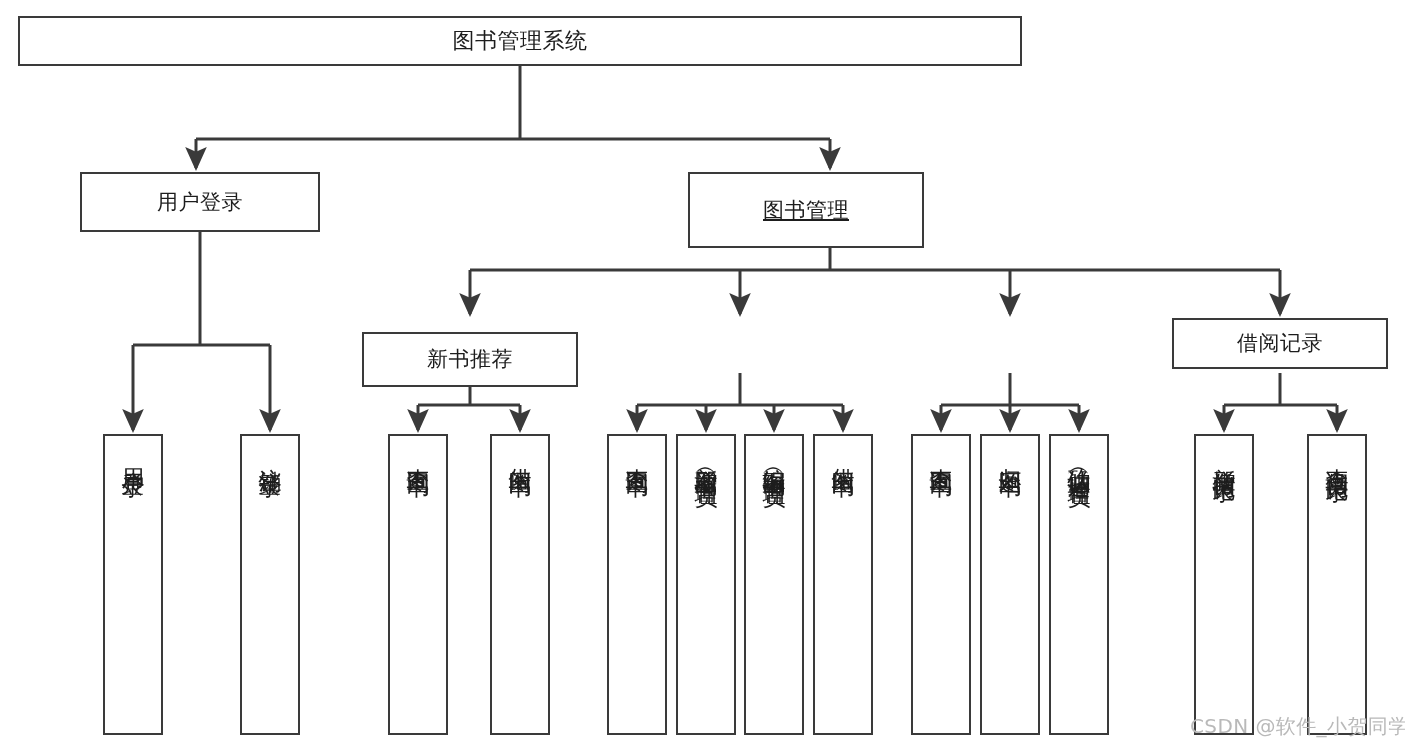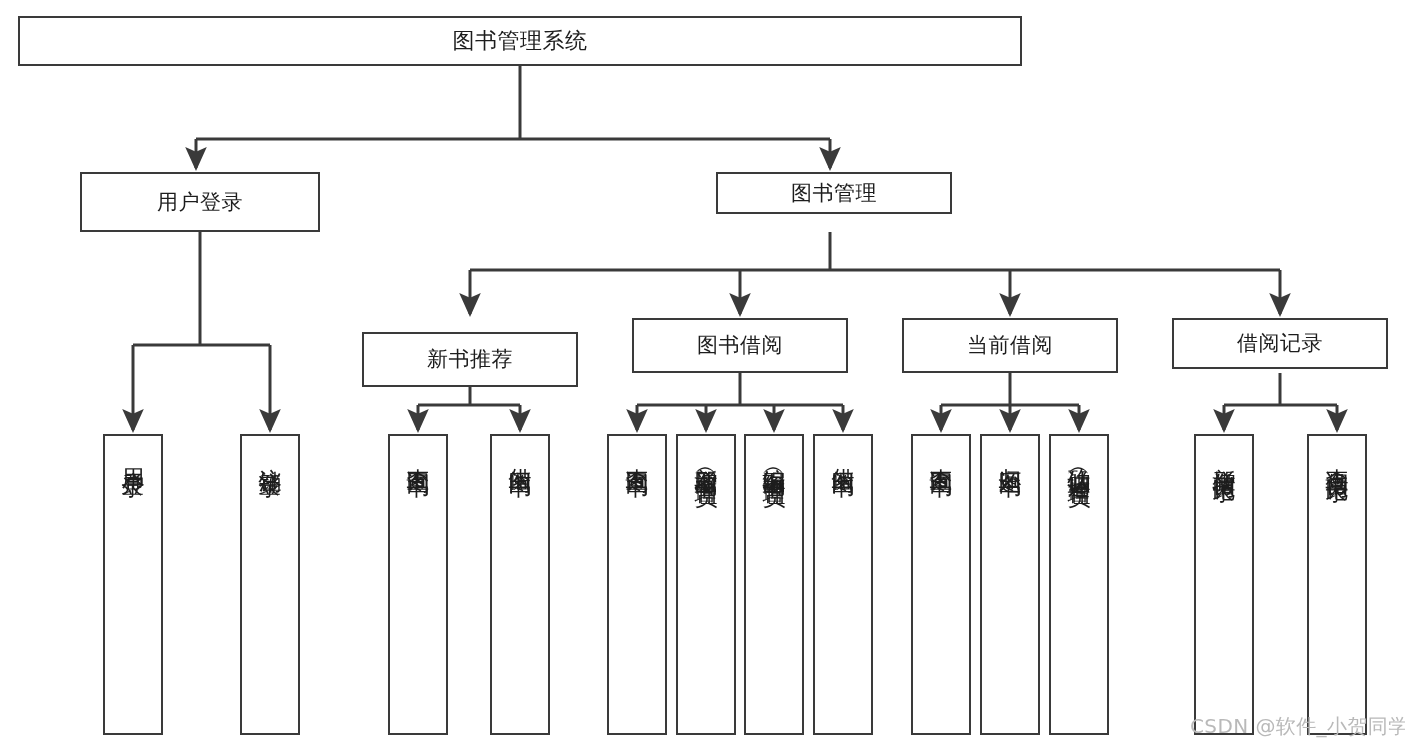--- a/index.html
+++ b/index.html
@@ -124,35 +124,29 @@
   </svg>
 
   <div class="node horizontal" id="root-node" style="left:18px; top:16px; width:1004px; height:50px;">
     <span class="node-label">图书管理系统</span>
   </div>
 
   <div class="node horizontal" style="left:80px; top:172px; width:240px; height:60px;">
     <span class="node-label">用户登录</span>
   </div>
 
-  <div class="node horizontal" style="left:716px; top:172px; width:236px; height:42px;">
+  <div class="node horizontal" style="left:688px; top:172px; width:236px; height:76px;text-decoration:underline;">
     <span class="node-label">图书管理</span>
   </div>
 
   <div class="node horizontal" style="left:362px; top:332px; width:216px; height:55px;">
     <span class="node-label">新书推荐</span>
   </div>
 
-  <div class="node horizontal" style="left:632px; top:318px; width:216px; height:55px;">
-    <span class="node-label">图书借阅</span>
-  </div>
 
-  <div class="node horizontal" style="left:902px; top:318px; width:216px; height:55px;">
-    <span class="node-label">当前借阅</span>
-  </div>
 
   <div class="node horizontal" style="left:1172px; top:318px; width:216px; height:51px;">
     <span class="node-label">借阅记录</span>
   </div>
 
   <div class="node vertical" style="left:103px; top:434px; width:60px; height:301px;">
     <span class="node-label">用户登录</span>
   </div>
   <div class="node vertical" style="left:240px; top:434px; width:60px; height:301px;">
     <span class="node-label">注销登录</span>

